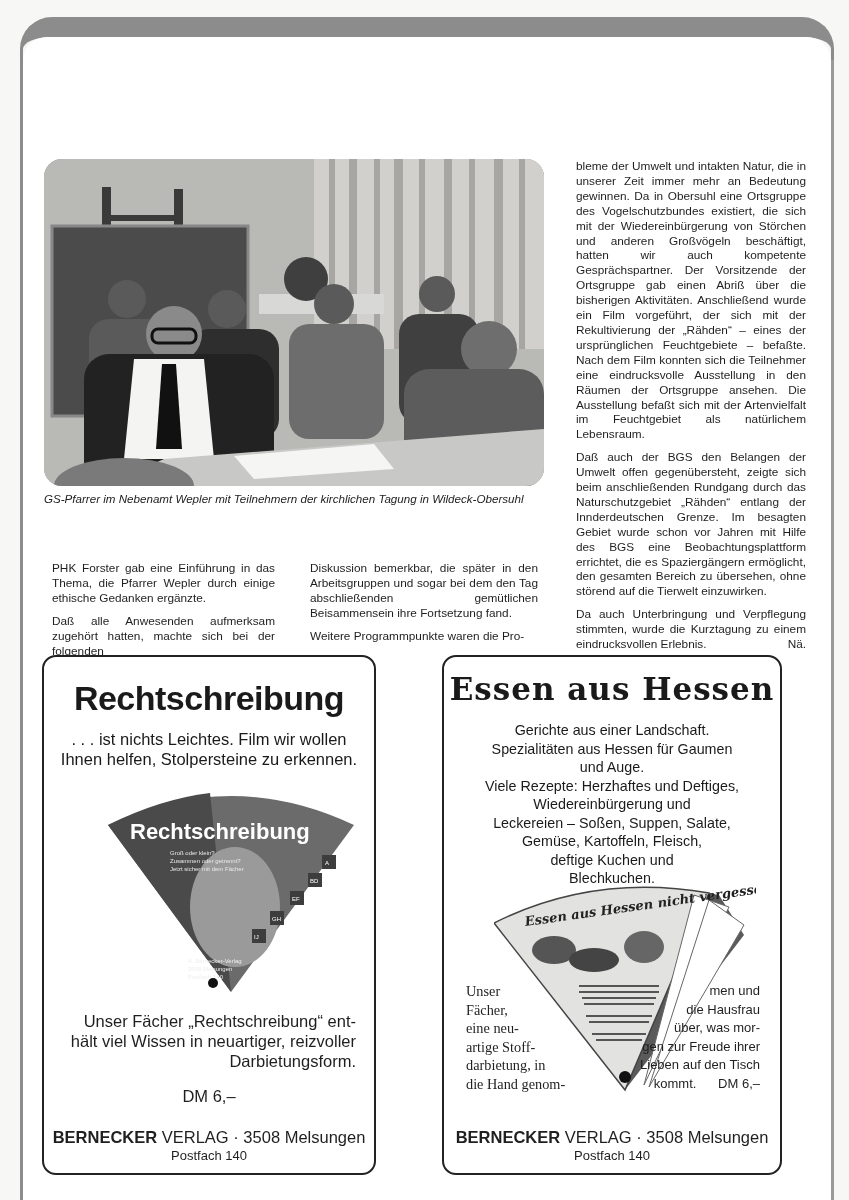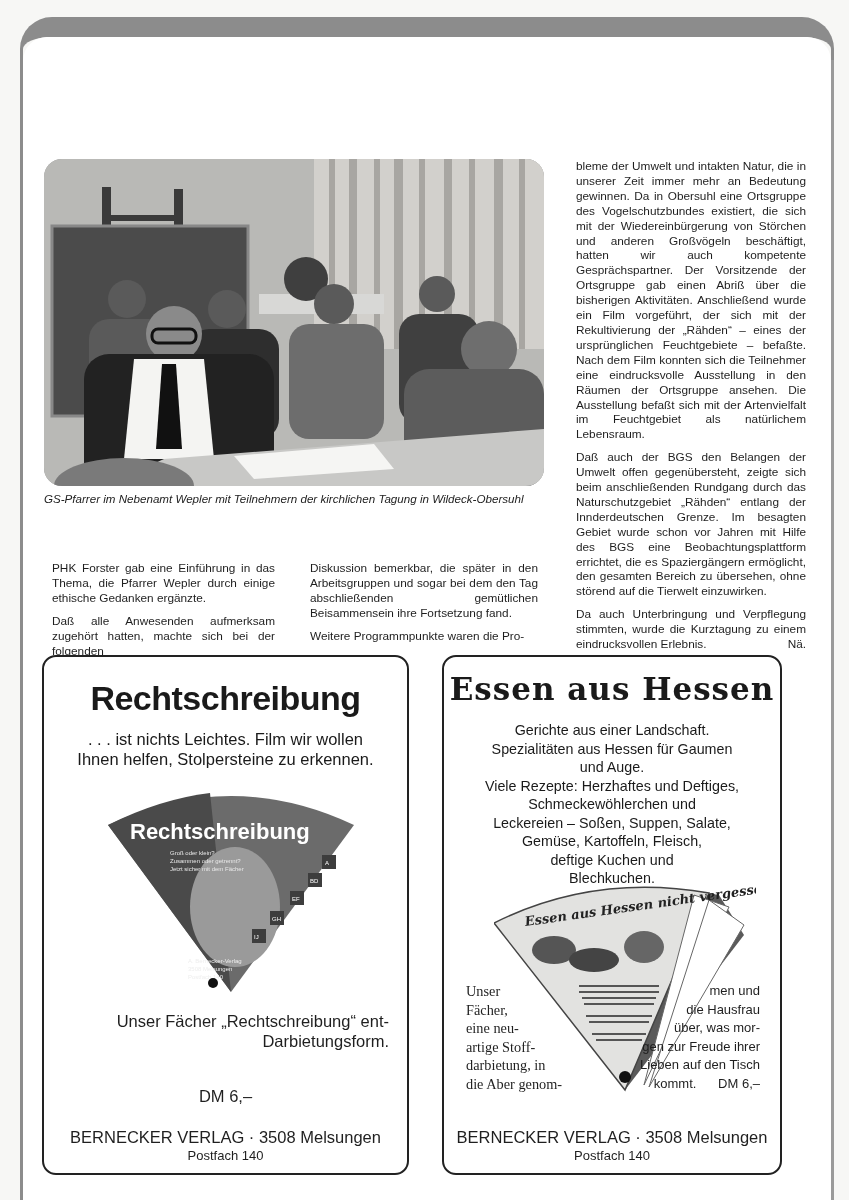--- a/index.html
+++ b/index.html
@@ -33,32 +33,32 @@
 
   .col { position:absolute; font-size:11.8px; line-height:14.9px; color:#1e1e1e; text-align:justify; }
   .col p { margin:8px; }
   .col1 { left:44px; top:553px; width:239px; }
   .col2 { left:302px; top:553px; width:244px; }
   .col3 { left:568px; top:151px; width:246px; }
   .sign { float:right; }
 
   
   .ad { position:absolute; border:2px solid #222; border-radius:14px; background:#fff; box-sizing:border-box; }
-  .ad-left { left:42px; top:655px; width:367px; height:520px; }
+  .ad-left { left:42px; top:655px; width:334px; height:520px; }
   .ad-right { left:442px; top:655px; width:340px; height:520px; }
 
   .ad-title-sans {
     position:absolute; left:0; right:0; top:22px; text-align:center;
     font-family:"Liberation Sans", sans-serif; font-weight:bold; font-size:34px; letter-spacing:-0.5px; color:#1a1a1a;
   }
   .ad-sub { position:absolute; left:0; right:0; top:72px; text-align:center; font-size:16.5px; line-height:20px; color:#1a1a1a; }
   .ad-body { position:absolute; left:18px; right:18px; top:354px; text-align:right; font-size:16.5px; line-height:20px; }
   .ad-price { position:absolute; left:0; right:0; top:430px; text-align:center; font-size:16.5px; }
   .ad-foot { position:absolute; left:0; right:0; top:470px; text-align:center; font-size:16.5px; line-height:20px; }
-  .ad-foot .brand { font-weight:normal;margin-top:44px; }
+  .ad-foot .brand { font-weight:bold;margin-top:44px; }
   .ad-foot .post { font-size:13px; display:block; line-height:18px; }
 
   .fan-left { position:absolute; left:56px; top:130px; width:262px; height:210px; }
 
   .ad-title-black {
     position:absolute; left:0; right:0; top:14px; text-align:center;
     font-family:"DejaVu Serif", serif; font-weight:bold; font-size:31px; letter-spacing:1px; color:#1a1a1a;
   }
   .serif-block { position:absolute; left:0; right:0; top:64px; text-align:center; font-family:Liberation Sans, sans-serif; font-size:14.3px; line-height:18.5px; color:#1a1a1a; }
   .fan-right { position:absolute; left:50px; top:228px; width:262px; height:210px; }
@@ -173,37 +173,38 @@
         <text x="172" y="134">GH</text>
         <text x="154" y="152">IJ</text>
     </g>
     <text x="88" y="176" fill="#eee" font-family="Liberation Sans, sans-serif" font-size="6">A. Bernecker-Verlag</text>
     <text x="88" y="184" fill="#eee" font-family="Liberation Sans, sans-serif" font-size="6">3508 Melsungen</text>
     <text x="88" y="192" fill="#eee" font-family="Liberation Sans, sans-serif" font-size="6">Postfach 140</text>
     <circle cx="113" cy="196" r="5" fill="#111"></circle>
   </svg>
   <div class="ad-body">
     <div>Unser Fächer „Rechtschreibung“ ent-</div>
+    <div>hält viel Wissen in neuartiger, reizvoller</div>
     <div>Darbietungsform.</div>
   </div>
   <div class="ad-price">DM 6,–</div>
   <div class="ad-foot">
     <span class="brand">BERNECKER</span><span> VERLAG · 3508 Melsungen</span>
     <span class="post">Postfach 140</span>
   </div>
 </div>
 
 <div class="ad ad-right">
   <div class="ad-title-black">Essen aus Hessen</div>
   <div class="serif-block">
     <div>Gerichte aus einer Landschaft.</div>
     <div>Spezialitäten aus Hessen für Gaumen</div>
     <div>und Auge.</div>
     <div>Viele Rezepte: Herzhaftes und Deftiges,</div>
-    <div>Schmeckewöhlerchen und</div>
+    <div>Wiedereinbürgerung und</div>
     <div>Leckereien – Soßen, Suppen, Salate,</div>
     <div>Gemüse, Kartoffeln, Fleisch,</div>
     <div>deftige Kuchen und</div>
     <div>Blechkuchen.</div>
   </div>
   <svg class="fan-right" viewBox="0 0 262 210">
     <path d="M131 205 L5 40 Q110 -10 225 10 L250 50 Z" fill="#5a5a5a"></path>
     <path d="M131 205 L0 38 Q100 -12 215 8 Z" fill="#e2e2e0" stroke="#444" stroke-width="1.5"></path>
     <g fill="#fff" stroke="#666" stroke-width="1">
       <polygon points="200,10 235,22 150,200"></polygon>
@@ -224,21 +225,21 @@
         <rect x="102" y="154" width="46" height="2"></rect>
     </g>
     <circle cx="131" cy="192" r="6" fill="#111"></circle>
   </svg>
   <div class="wrap-left">
     <div>Unser</div>
     <div>Fächer,</div>
     <div>eine neu-</div>
     <div>artige Stoff-</div>
     <div>darbietung, in</div>
-    <div>die Aber genom-</div>
+    <div>die Hand genom-</div>
   </div>
   <div class="wrap-right">
     <div>men und</div>
     <div>die Hausfrau</div>
     <div>über, was mor-</div>
     <div>gen zur Freude ihrer</div>
     <div>Lieben auf den Tisch</div>
     <div style="white-space:pre">kommt.      DM 6,–</div>
   </div>
   <div class="ad-foot">

